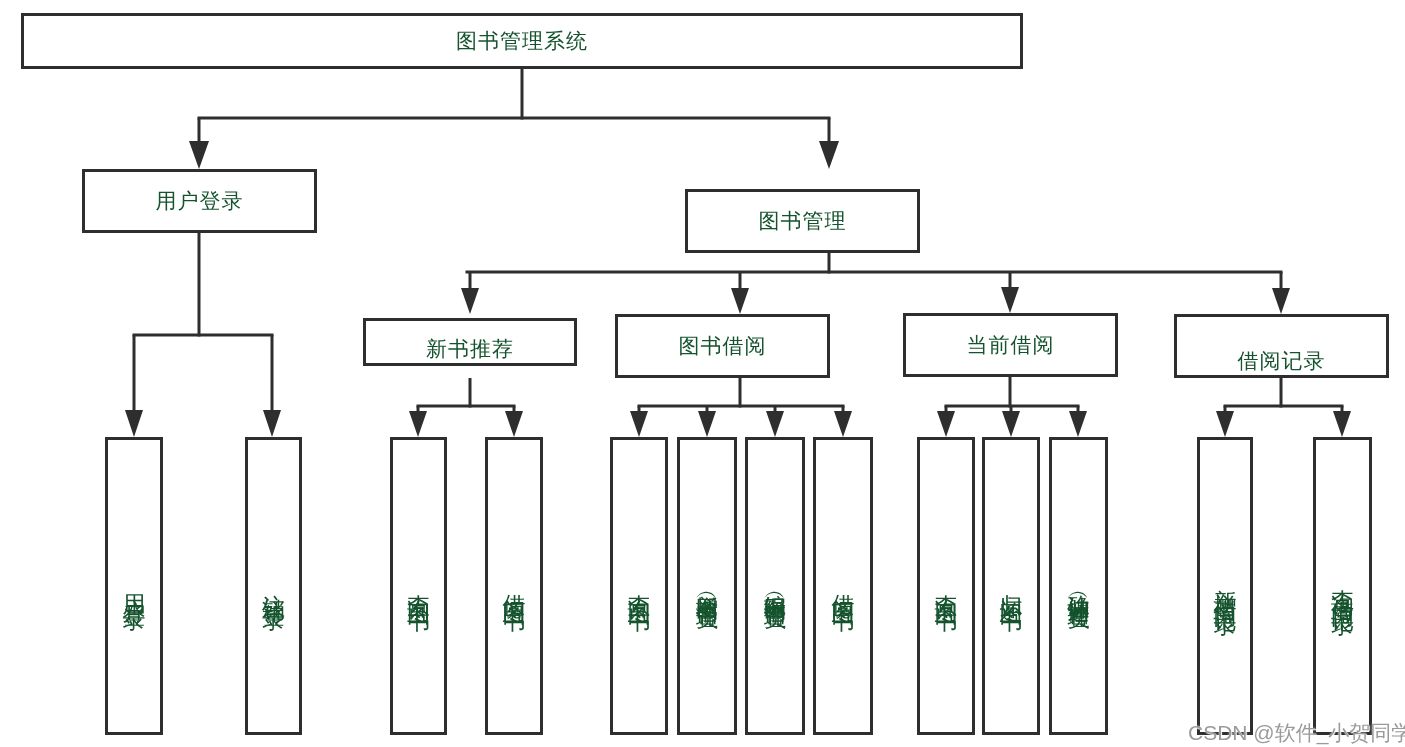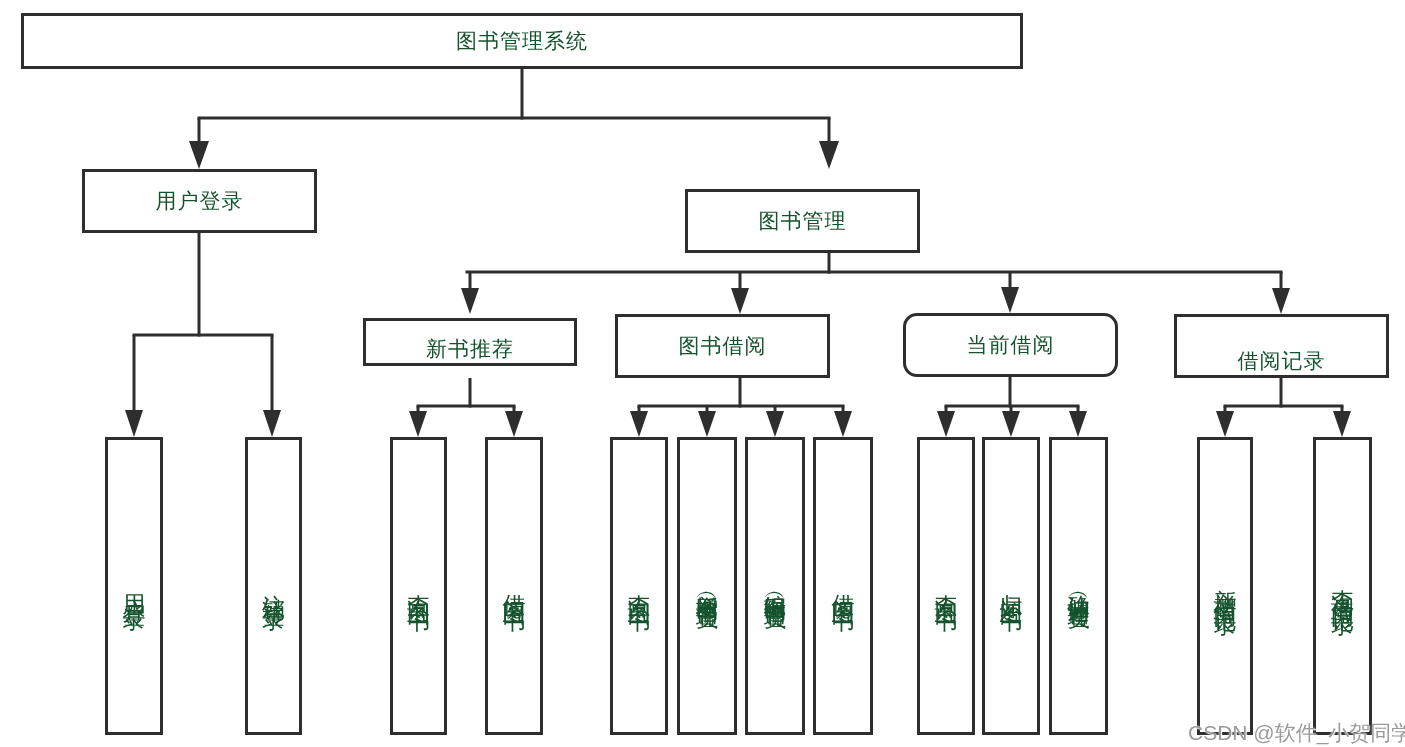--- a/index.html
+++ b/index.html
@@ -29,21 +29,21 @@
     line-height:1;
     top:437px;height:298px;
   }
   .vbox.small{font-size:22px;letter-spacing:2px;}
   
   #n-root{left:21px;top:13px;width:1002px;height:56px;}
   #n-user-login{left:82px;top:169px;width:235px;height:64px;}
   #n-book-mgmt{left:685px;top:169px;width:235px;height:64px;margin-top:20px;}
   #n-new-book{left:363px;top:318px;width:214px;height:48px;align-items:flex-end;}
   #n-book-borrow{left:615px;top:314px;width:215px;height:64px;}
-  #n-cur-borrow{left:903px;top:313px;width:215px;height:64px;border-radius:14px;}
+  #n-cur-borrow{left:903px;top:313px;width:215px;height:64px;}
   #n-borrow-rec{left:1174px;top:314px;width:215px;height:64px;align-items:flex-end;}
   #n-v-user-login{left:105px;width:58px;}
   #n-v-logout{left:245px;width:57px;}
   #n-v-query1{left:390px;width:57px;}
   #n-v-borrow1{left:485px;width:58px;}
   #n-v-query2{left:610px;width:58px;}
   #n-v-add-book{left:677px;width:60px;}
   #n-v-edit-book{left:745px;width:60px;}
   #n-v-borrow2{left:813px;width:60px;}
   #n-v-query3{left:917px;width:58px;}

